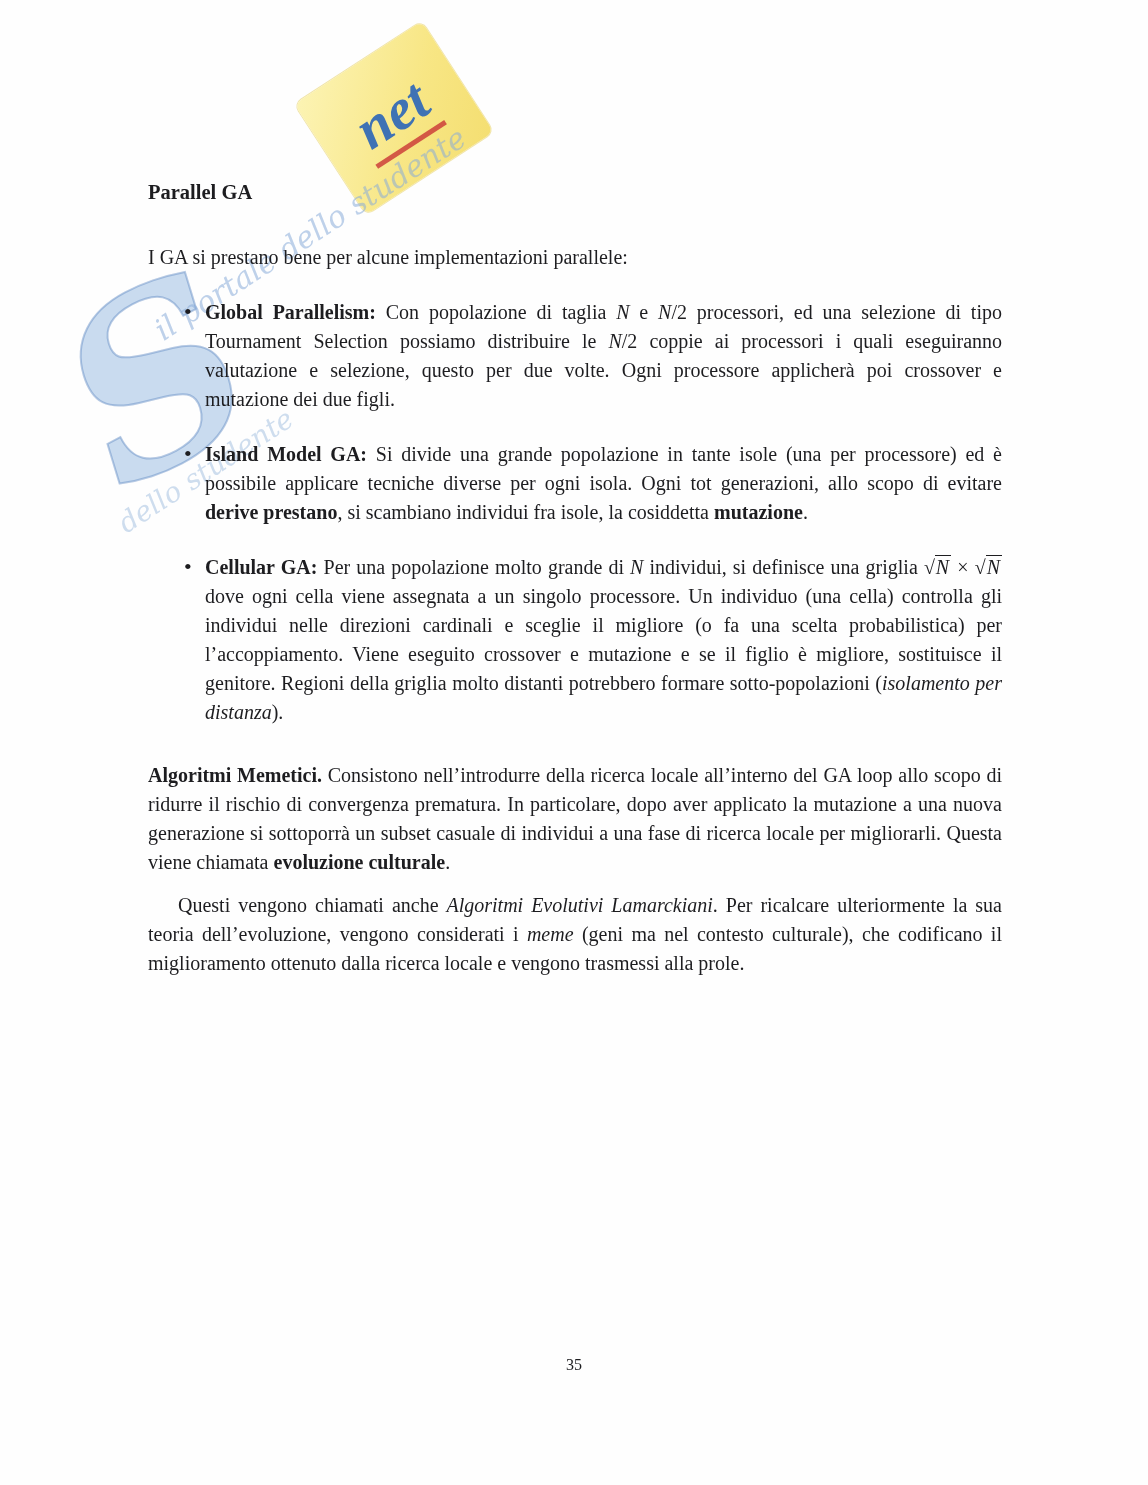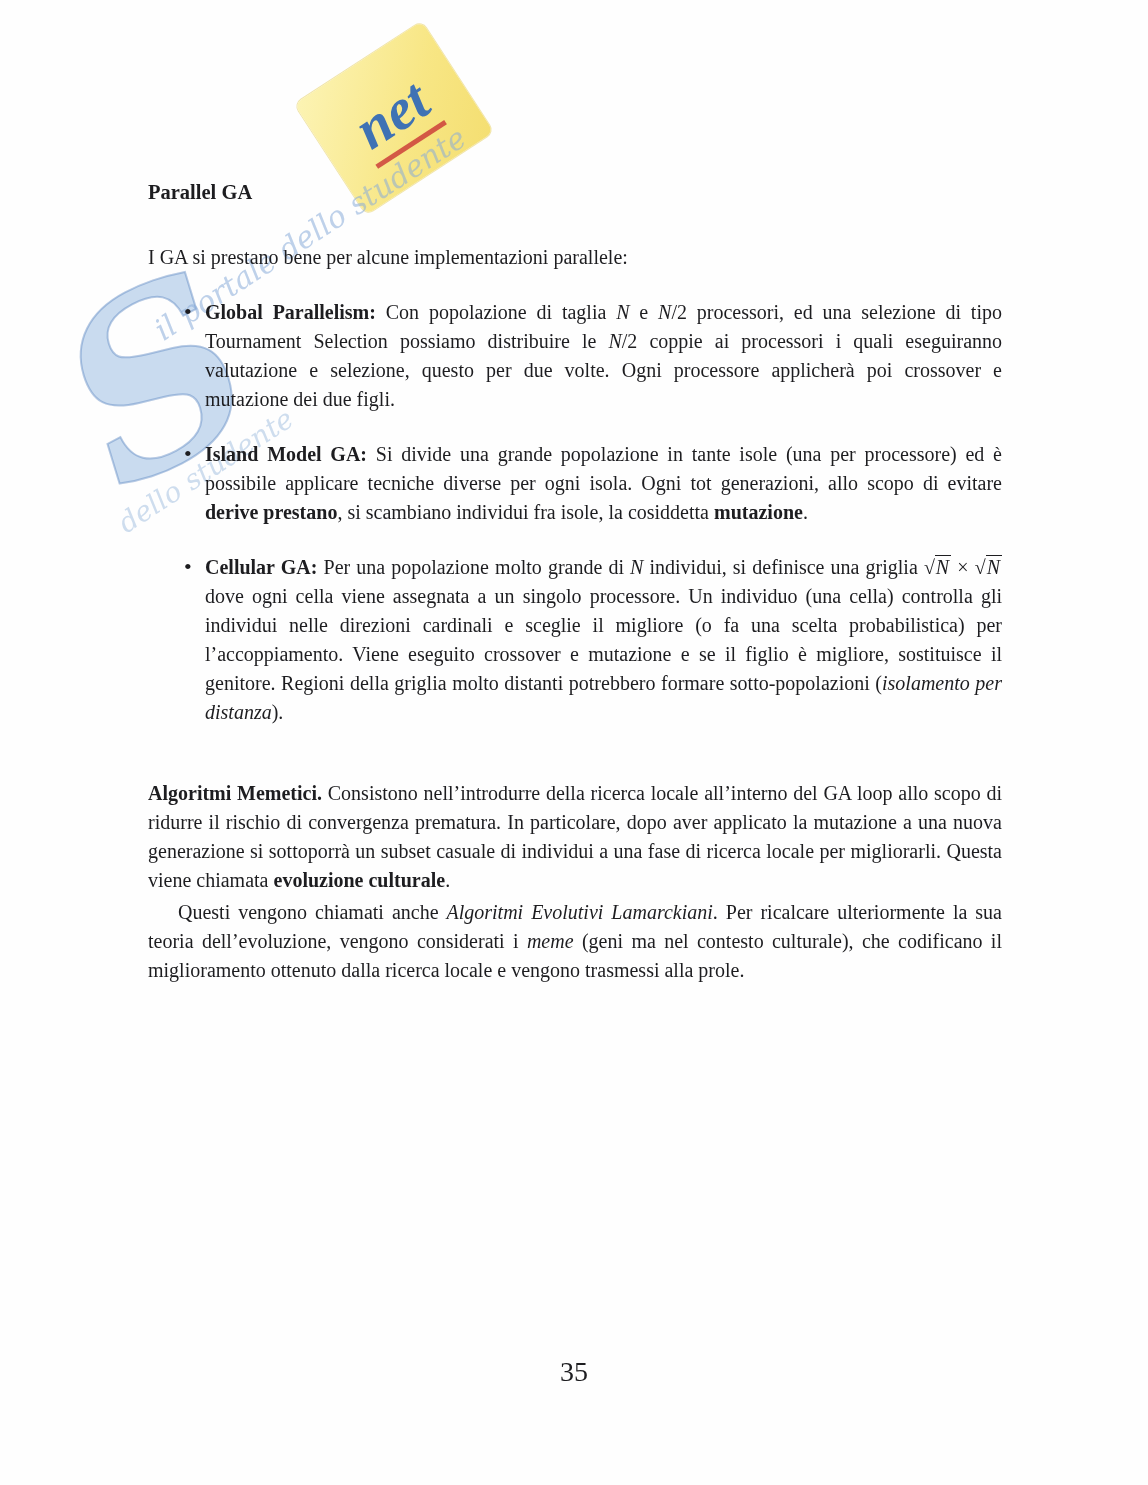--- a/index.html
+++ b/index.html
@@ -82,39 +82,39 @@
     font-size: 20.5px;
     font-weight: bold;
     margin: 36px 0 0 0;
     line-height: 29px;
     text-align: left;
   }
   .lead { margin-top: 36px; }
   .blist { list-style: none; margin: 20px 0 0 0; padding: 0; }
   .bitem { position: relative; padding-left: 57px; margin-top: 26px; }
   .bullet { position: absolute; left: 36px; top: -1px; font-size: 22px; }
-  .mem { margin-top: 52px; }
-  .indent { margin-top: 3px; text-indent: 30px; }
+  .mem { margin-top: 34px; }
+  .indent { margin-top: 14px; text-indent: 30px; }
 
   .b { font-weight: bold; }
   .i { font-style: italic; }
   .sq { white-space: nowrap; }
   .sq .ovl {
     font-style: italic;
     border-top: 1.5px solid currentColor;
     padding: 0 2px 0 1px;
   }
 
   .pagenum {
     position: absolute;
     top: 1356px;
     left: 0;
     width: 100%;
     text-align: center;
-    font-size: 28px;
+    font-size: 16px;
     color: #1d1d20;
     font-family: Liberation Serif, serif;
   }
 </style>
 </head>
 <body>
 
 <div class="sheet">
 
   <div class="watermark">

